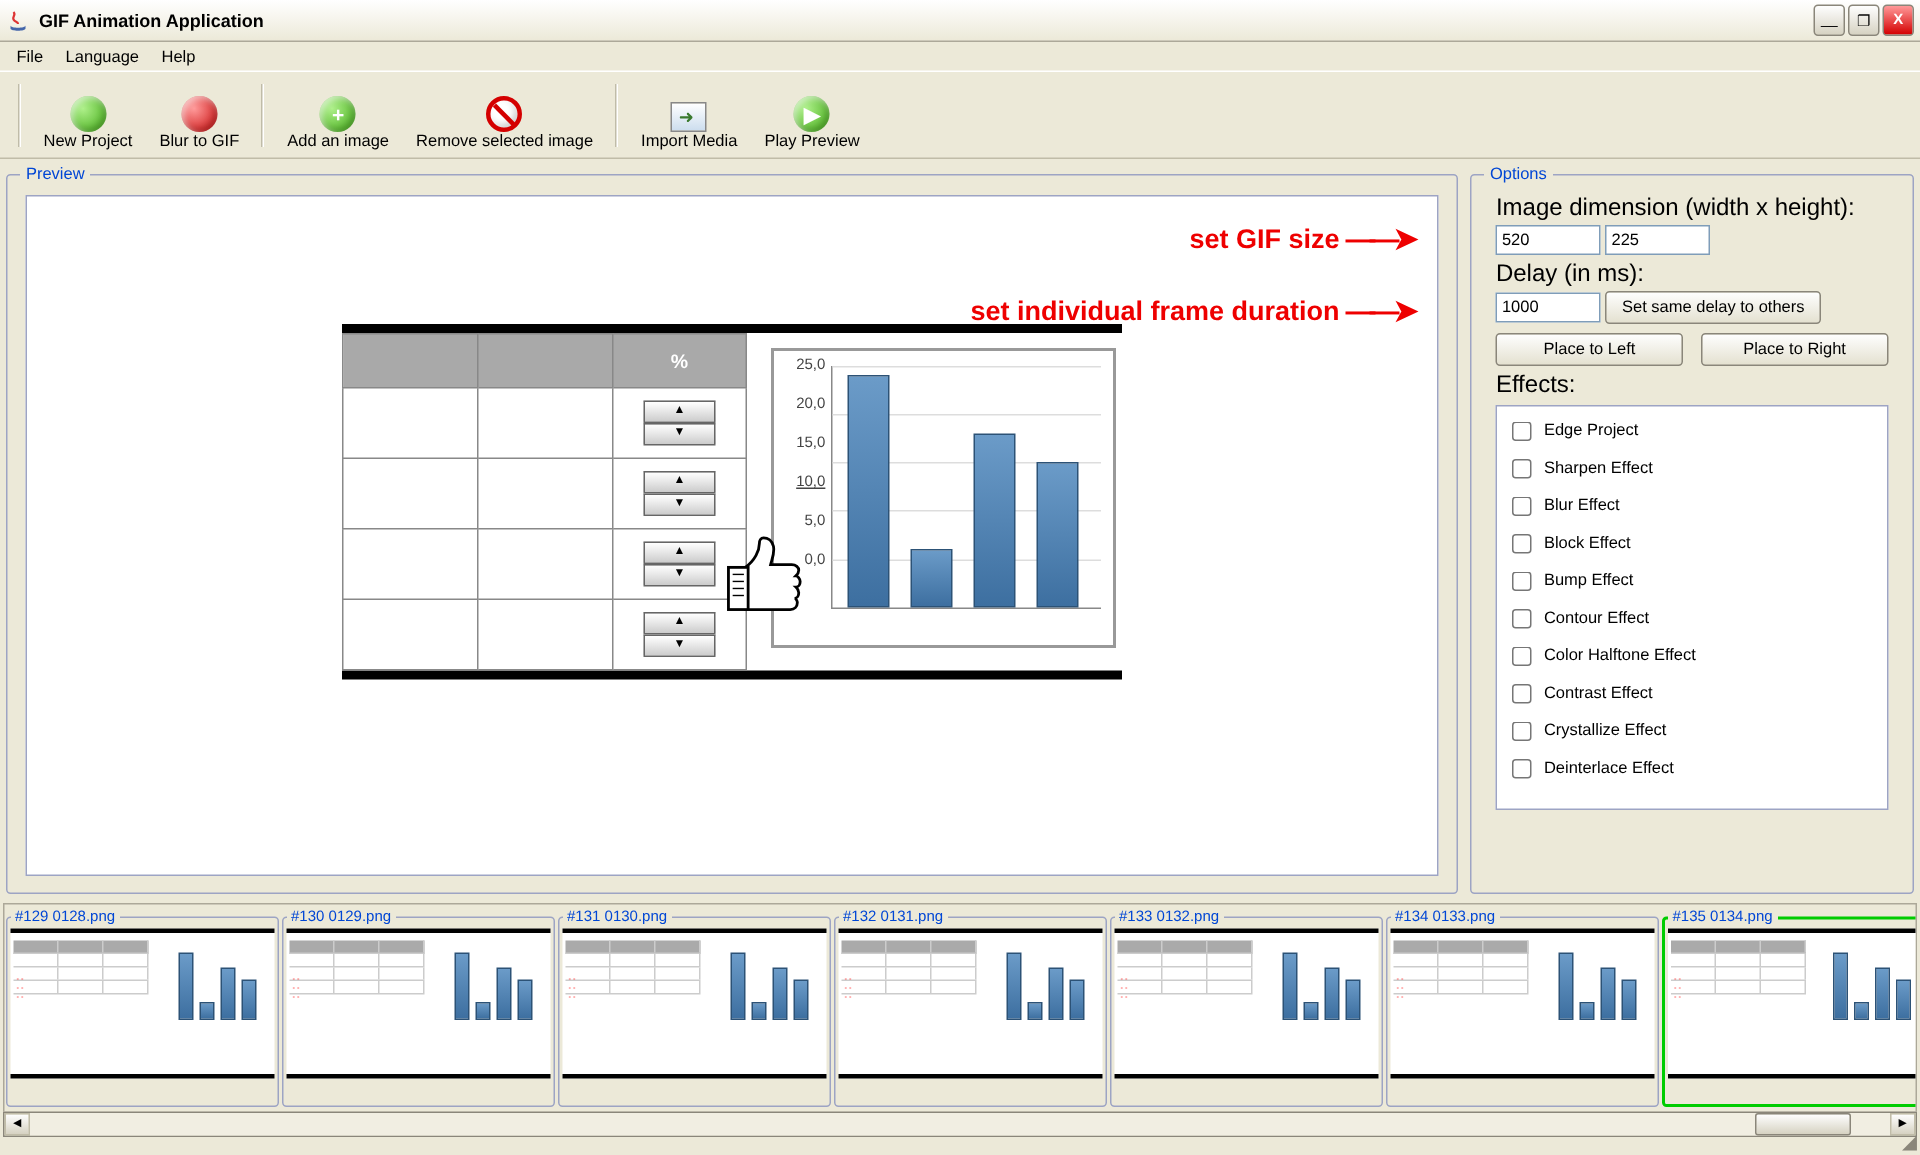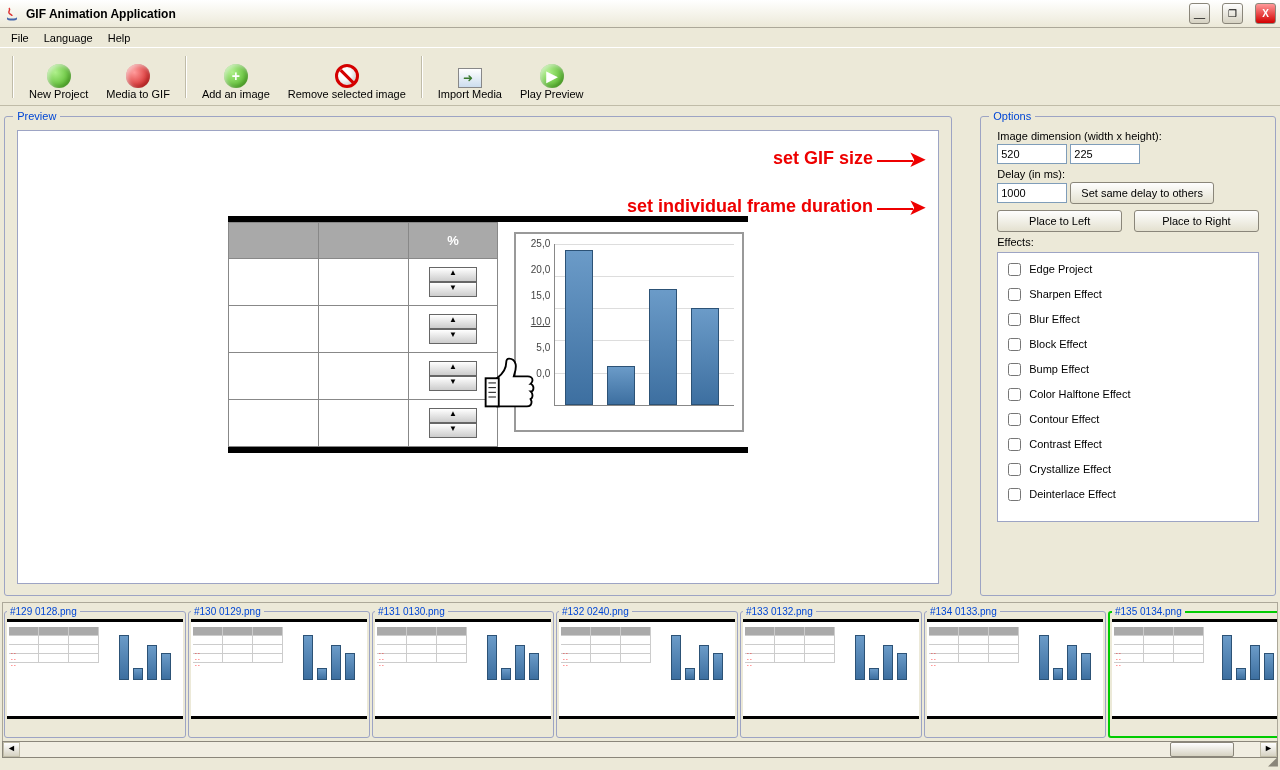--- a/index.html
+++ b/index.html
@@ -1,39 +1,39 @@
 <!DOCTYPE html>
 <html><head>
 <meta charset="utf-8">
 <style>
   * { box-sizing: border-box; font-family: Tahoma, Arial, sans-serif; }
   body { margin: 0; background: #ece9d8; font-size: 11px; }
 
   .titlebar { height: 28px; background: linear-gradient(#fff,#ece9d8); border-bottom:1px solid #aca899; display:flex; align-items:center; padding:0 4px; }
   .titlebar .java-icon { width:16px; height:16px; margin-right:6px; }
   .titlebar .title { font-size:12px; font-weight:bold; flex:1; }
-  .titlebar .winbtns { display:flex; gap:12px; }
+  .titlebar .winbtns { display:flex; gap:2px; }
   .winbtn { width:21px; height:21px; border:1px solid #8a867a; background:linear-gradient(#fefefe,#d6d2c2); border-radius:3px; display:flex; align-items:center; justify-content:center; font-size:10px; }
   .winbtn.close { background:linear-gradient(#f99,#d40000); color:#fff; font-weight:bold; }
 
   .menubar { height:20px; background:#ece9d8; display:flex; align-items:center; padding:0 4px; gap:1px; border-bottom:1px solid #fff; font-size:11px; }
   .menubar .menuitem { padding:2px 7px; cursor:default; }
 
   .toolbar { height:58px; background:#ece9d8; display:flex; align-items:center; padding:4px 8px; gap:4px; border-bottom:1px solid #c0bca8; }
   .toolbar .sep { width:2px; height:42px; background:#c0bca8; border-right:1px solid #fff; margin:0 4px; }
   .toolbtn { display:flex; flex-direction:column; align-items:center; justify-content:flex-end; min-width:46px; height:52px; padding:2px 6px; border:1px solid transparent; border-radius:3px; cursor:pointer; font-size:11px; }
   .ticon { width:24px; height:24px; border-radius:50%; display:flex; align-items:center; justify-content:center; font-weight:bold; font-size:14px; color:#fff; box-shadow:inset 2px 2px 4px rgba(255,255,255,.6), inset -2px -2px 4px rgba(0,0,0,.2); }
   .green { background:radial-gradient(circle at 35% 35%, #aef08a, #3aa50e); }
   .red   { background:radial-gradient(circle at 35% 35%, #ff9a9a, #c40000); }
   .prohibit { background:#fff; border:3px solid #d40000; border-radius:50%; position:relative; }
   .prohibit::after { content:""; position:absolute; width:18px; height:3px; background:#d40000; transform:rotate(45deg); left:0; top:8px; }
   .import-icon { width:24px; height:20px; border:1px solid #888; background:linear-gradient(#fff,#cde); position:relative; }
   .import-icon::after { content:"➜"; position:absolute; left:4px; top:2px; color:#3a7a2e; font-size:12px; }
 
-  .mainarea { display:flex; height:calc(100% - 28px - 20px - 58px - 170px);gap:20px; }
+  .mainarea { display:flex; height:calc(100% - 28px - 20px - 58px - 170px); }
   fieldset.panel { border:1px solid #9da4c4; margin:4px; border-radius:3px; background:#ece9d8; position:relative; }
   fieldset.panel > legend { color:#0046d5; font-size:11px; padding:0 4px; }
   .preview-pane { flex:1; display:flex; }
   .preview-inner { background:#fff; border:1px solid #9da4c4; margin:4px; flex:1; position:relative;padding-left:36px; }
 
   
   .frame-img { position:absolute; left:210px; top:85px; width:520px; height:225px; border-top:6px solid #000; border-bottom:6px solid #000; box-sizing:content-box; background:#fff; }
   .frame-table { position:absolute; left:0; top:0; width:270px; height:225px; border-collapse:collapse; table-layout:fixed; }
   .frame-table th, .frame-table td { border:1px solid #888; font-size:13px; }
   .frame-table th { background:#a9a9a9; color:#fff; height:26px; }
@@ -44,21 +44,21 @@
   .chart { position:absolute; left:286px; top:10px; width:230px; height:200px; border:2px solid #999; padding:6px 4px 4px 28px; background:#fff; }
   .chart .grid { position:absolute; left:38px; top:10px; right:8px; bottom:24px; border-left:1px solid #888; border-bottom:1px solid #888; }
   .chart .ylab { position:absolute; left:6px; font-size:10px; color:#444; width:28px; text-align:right; }
   .chart .hline { position:absolute; left:0; right:0; height:1px; background:#ddd; }
   .chart .bars { position:absolute; left:0; right:0; bottom:0; top:0; display:flex; align-items:flex-end; gap:14px; padding:0 10px; }
   .chart .bar { width:28px; background:linear-gradient(#6b9bc8,#3d6fa0); border:1px solid #2c5276; }
   .thumbs-up { position:absolute; left:252px; top:130px; width:60px; height:60px; z-index:5; }
 
   .options-pane { width:296px; }
   .optrow { margin:4px 8px; }
-  .optrow label { display:block; margin-bottom:2px; font-size:11px; }
+  .optrow label { display:block; margin-bottom:2px; font-size:16px; }
   .optrow input[type=text] { width:70px; height:20px; border:1px solid #7f9db9; padding:1px 3px; font-size:11px; background:#fff; }
   .btn { height:22px; border:1px solid #8a867a; background:linear-gradient(#fefefe,#e4e1d0); border-radius:3px; padding:0 10px; font-size:11px; cursor:pointer; }
   .effects-box { border:1px solid #9da4c4; background:#fff; margin:4px 8px 8px 8px; height:270px; overflow-y:scroll; padding:4px; }
   .effects-box .eff { display:flex; align-items:center; gap:5px; padding:3px 2px; font-size:11px; }
   .effects-box input[type=checkbox] { width:13px; height:13px; }
 
   .annotation { position:absolute; color:#e00; font-weight:bold; font-size:18px; font-family:"Comic Sans MS",cursive; display:flex; align-items:center; gap:4px; z-index:20; pointer-events:none; }
   .annotation .arrow { font-size:20px; letter-spacing:-4px; }
 
   
@@ -110,21 +110,21 @@
   </div>
 
   <div class="toolbar">
     <div class="sep"></div>
     <div class="toolbtn">
       <div class="ticon green"></div>
       <span>New Project</span>
     </div>
     <div class="toolbtn">
       <div class="ticon red"></div>
-      <span>Media to GIF</span>
+      <span>Blur to GIF</span>
     </div>
     <div class="sep"></div>
     <div class="toolbtn">
       <div class="ticon green">+</div>
       <span>Add an image</span>
     </div>
     <div class="toolbtn">
       <div class="ticon prohibit" style="background:#fff;"></div>
       <span>Remove selected image</span>
     </div>
@@ -257,25 +257,25 @@
           <div class="eff">
             <input type="checkbox" style="">
             <span>Block Effect</span>
           </div>
           <div class="eff">
             <input type="checkbox" style="">
             <span>Bump Effect</span>
           </div>
           <div class="eff">
             <input type="checkbox" style="">
+            <span>Contour Effect</span>
+          </div>
+          <div class="eff">
+            <input type="checkbox" style="">
             <span>Color Halftone Effect</span>
-          </div>
-          <div class="eff">
-            <input type="checkbox" style="">
-            <span>Contour Effect</span>
           </div>
           <div class="eff">
             <input type="checkbox" style="">
             <span>Contrast Effect</span>
           </div>
           <div class="eff">
             <input type="checkbox" style="">
             <span>Crystallize Effect</span>
           </div>
           <div class="eff">
@@ -384,21 +384,21 @@
             <div class="mini-red">- -<br>- -<br>- -</div>
             <div class="mini-chart">
               <div class="mbar" style="height:90%"></div>
               <div class="mbar" style="height:25%"></div>
               <div class="mbar" style="height:70%"></div>
               <div class="mbar" style="height:55%"></div>
             </div>
           </div>
         </fieldset>
         <fieldset class="thumb">
-          <legend>#132 0240.png</legend>
+          <legend>#132 0131.png</legend>
           <div class="thumb-img">
             <div class="mini-table">
               <div class="mrow mh">
                 <div class="mc"></div>
                 <div class="mc"></div>
                 <div class="mc"></div>
               </div>
               <div class="mrow">
                 <div class="mc"></div>
                 <div class="mc"></div>

